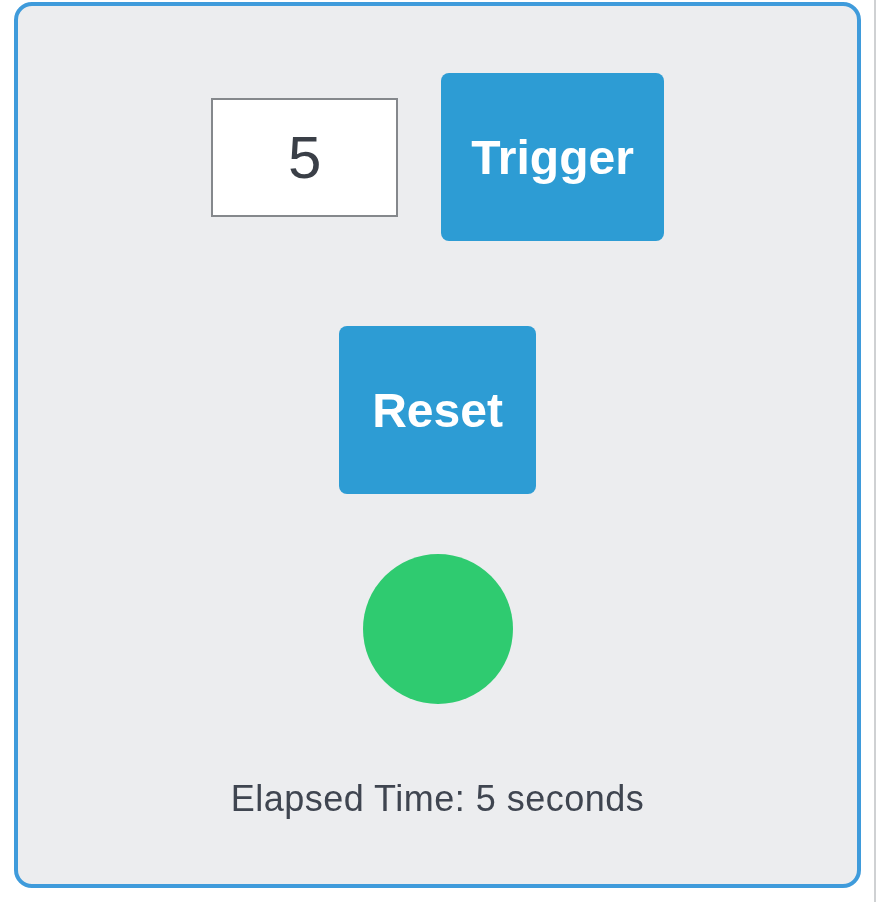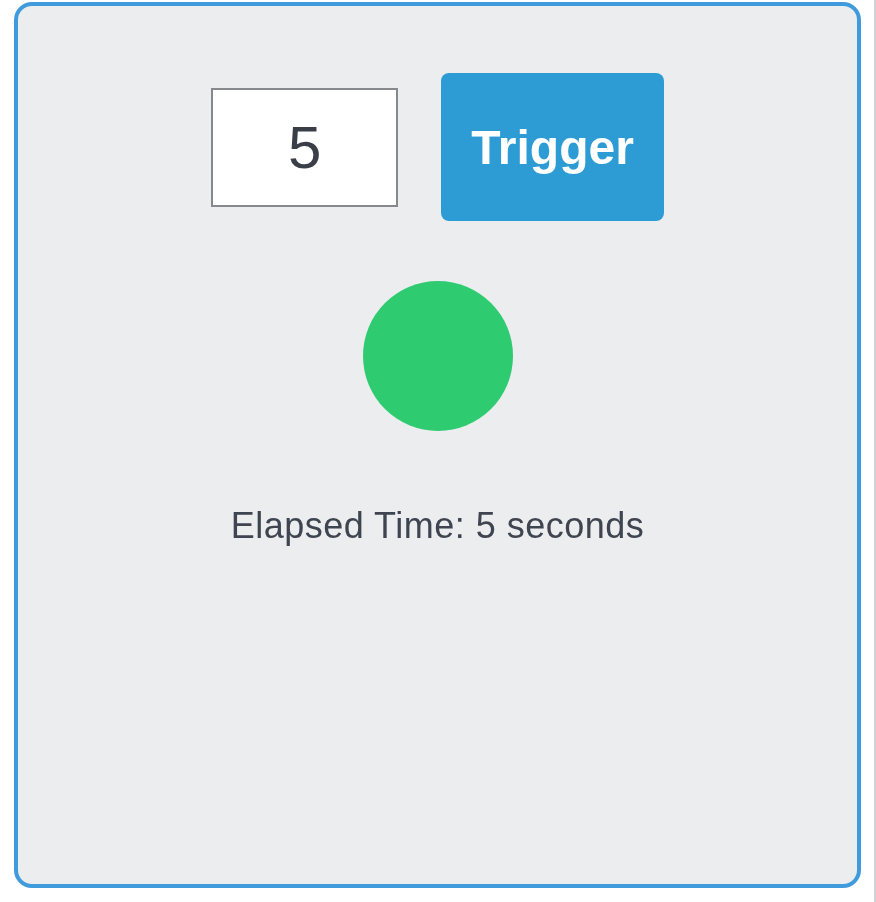--- a/index.html
+++ b/index.html
@@ -51,21 +51,21 @@
     text-align: center;
     font-family: "Liberation Sans", sans-serif;
     font-size: 60px;
     font-weight: 400;
     color: #3A3F47;
     outline: none;
   }
 
   .btn {
     border: none;
-    height: 148px;
+    height: 168px;
     background: #2D9CD4;
     color: #ffffff;
     border-radius: 8px;
     font-family: "Liberation Sans", sans-serif;
     font-size: 48px;
     font-weight: 600;
     display: flex;
     align-items: center;
     justify-content: center;
     cursor: pointer;
@@ -97,20 +97,21 @@
 </head>
 <body>
 
 <div class="card" style="border-color: rgb(63, 155, 219);">
 
   <div class="row-controls">
     <input class="seconds-input" type="text" value="5" style="">
     <button class="btn btn-trigger" style="background-color: rgb(45, 156, 212);">Trigger</button>
   </div>
 
+  <button class="btn btn-reset" style="background-color: rgb(45, 156, 212);">Reset</button>
 
   <div class="status-light" style="background-color: rgb(47, 203, 112);"></div>
 
   <div class="elapsed-text">Elapsed Time: 5 seconds</div>
 
 </div>
 
 <div class="viewport-edge"></div>
 
 </body></html>

